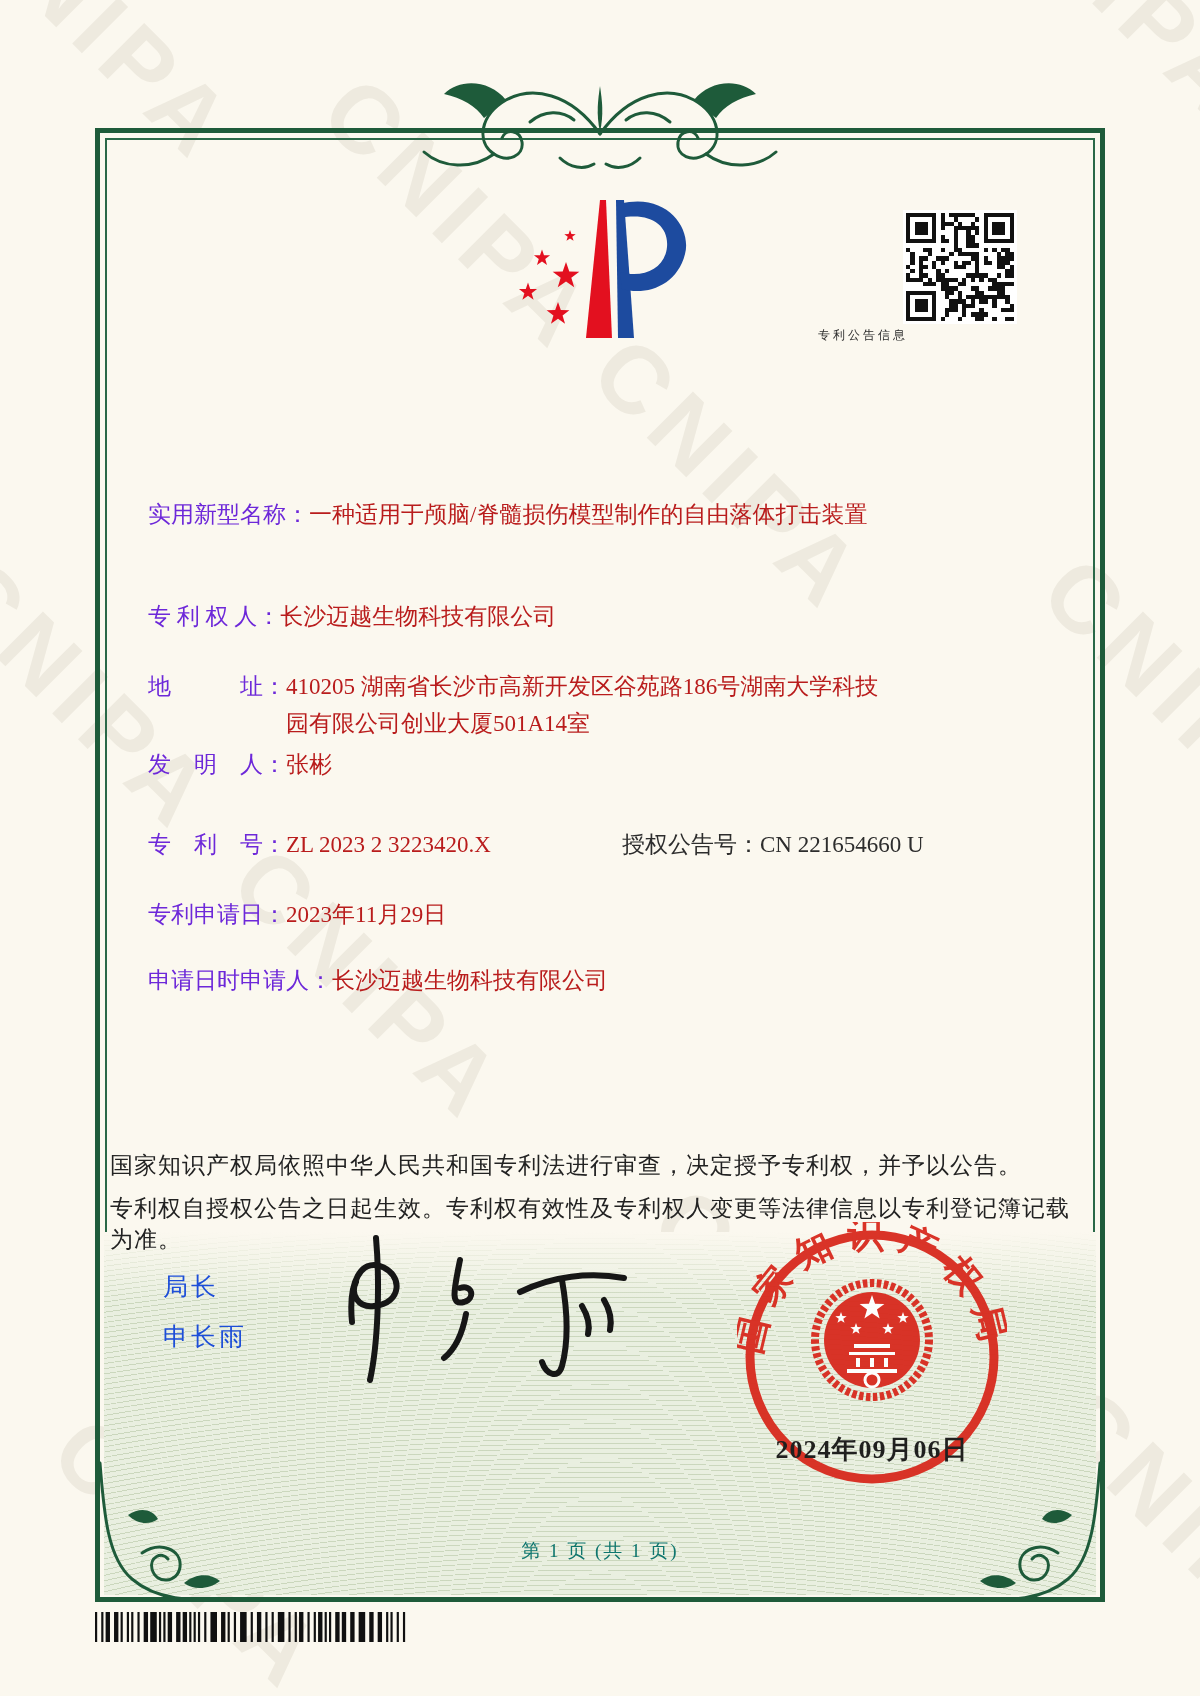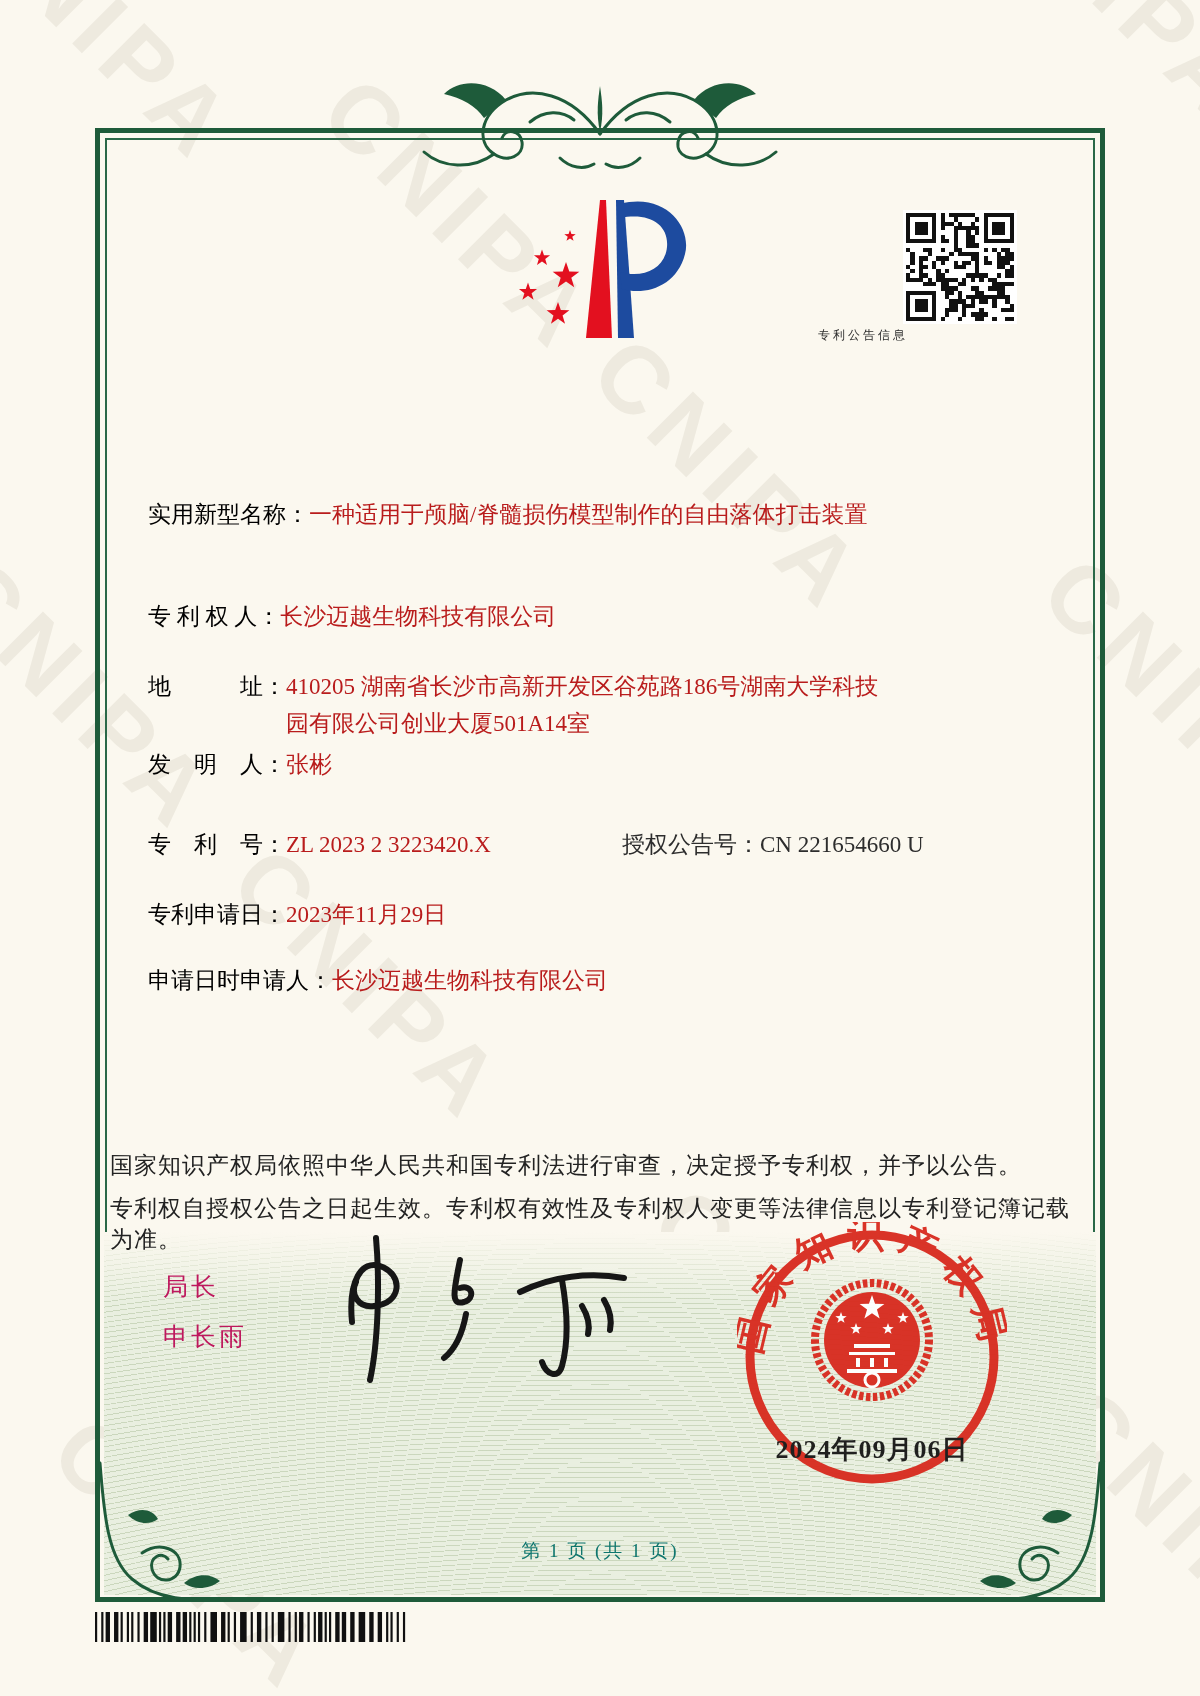--- a/index.html
+++ b/index.html
@@ -39,30 +39,30 @@
   .qr{position:absolute;left:903px;top:210px;width:108px;height:108px;z-index:3;background:#fff;padding:3px;}
   .qr svg{display:block;width:100%;height:100%;}
   .qr-label{position:absolute;left:818px;top:327px;width:160px;text-align:left;
     font-size:12px;letter-spacing:3px;z-index:3;}
   .title{
     position:absolute;left:0;top:336px;width:100%;text-align:center;z-index:3;
     font-size:51px;font-weight:bold;letter-spacing:8px;color:#151515;
   }
   
   .row{position:absolute;left:148px;font-size:23px;line-height:37px;z-index:3;white-space:nowrap;}
-  .row .lbl{color:#000000;}
+  .row .lbl{color:#6d28d9;}
   .row .val{color:#b91c1c;}
   .row2{position:absolute;left:622px;font-size:23px;line-height:37px;z-index:3;white-space:nowrap;}
   .addr-val{display:inline-block;vertical-align:top;white-space:normal;width:660px;}
   
   .legal{position:absolute;left:110px;width:980px;text-align:left;font-size:23px;
     letter-spacing:1px;color:#222;z-index:3;}
   
   .signer{position:absolute;left:163px;z-index:3;font-family:"Liberation Sans","DejaVu Sans",sans-serif;
-    font-size:25px;letter-spacing:3px;color:#be185d;}
+    font-size:25px;letter-spacing:3px;color:#1d4ed8;}
   .signature{position:absolute;left:318px;top:1222px;width:330px;height:175px;z-index:3;}
   
   .seal{position:absolute;left:737px;top:1222px;width:270px;height:270px;z-index:4;opacity:0.94;}
   
   .footer{position:absolute;left:0;top:1538px;width:100%;text-align:center;font-size:19px;
     letter-spacing:2px;z-index:3;color:#0f766e;}
   .barcode{position:absolute;left:95px;top:1612px;width:312px;height:30px;z-index:3;}
   .barcode svg{display:block;width:100%;height:100%;}
   
   .orn{position:absolute;z-index:2;color:#1e5b3a;}

